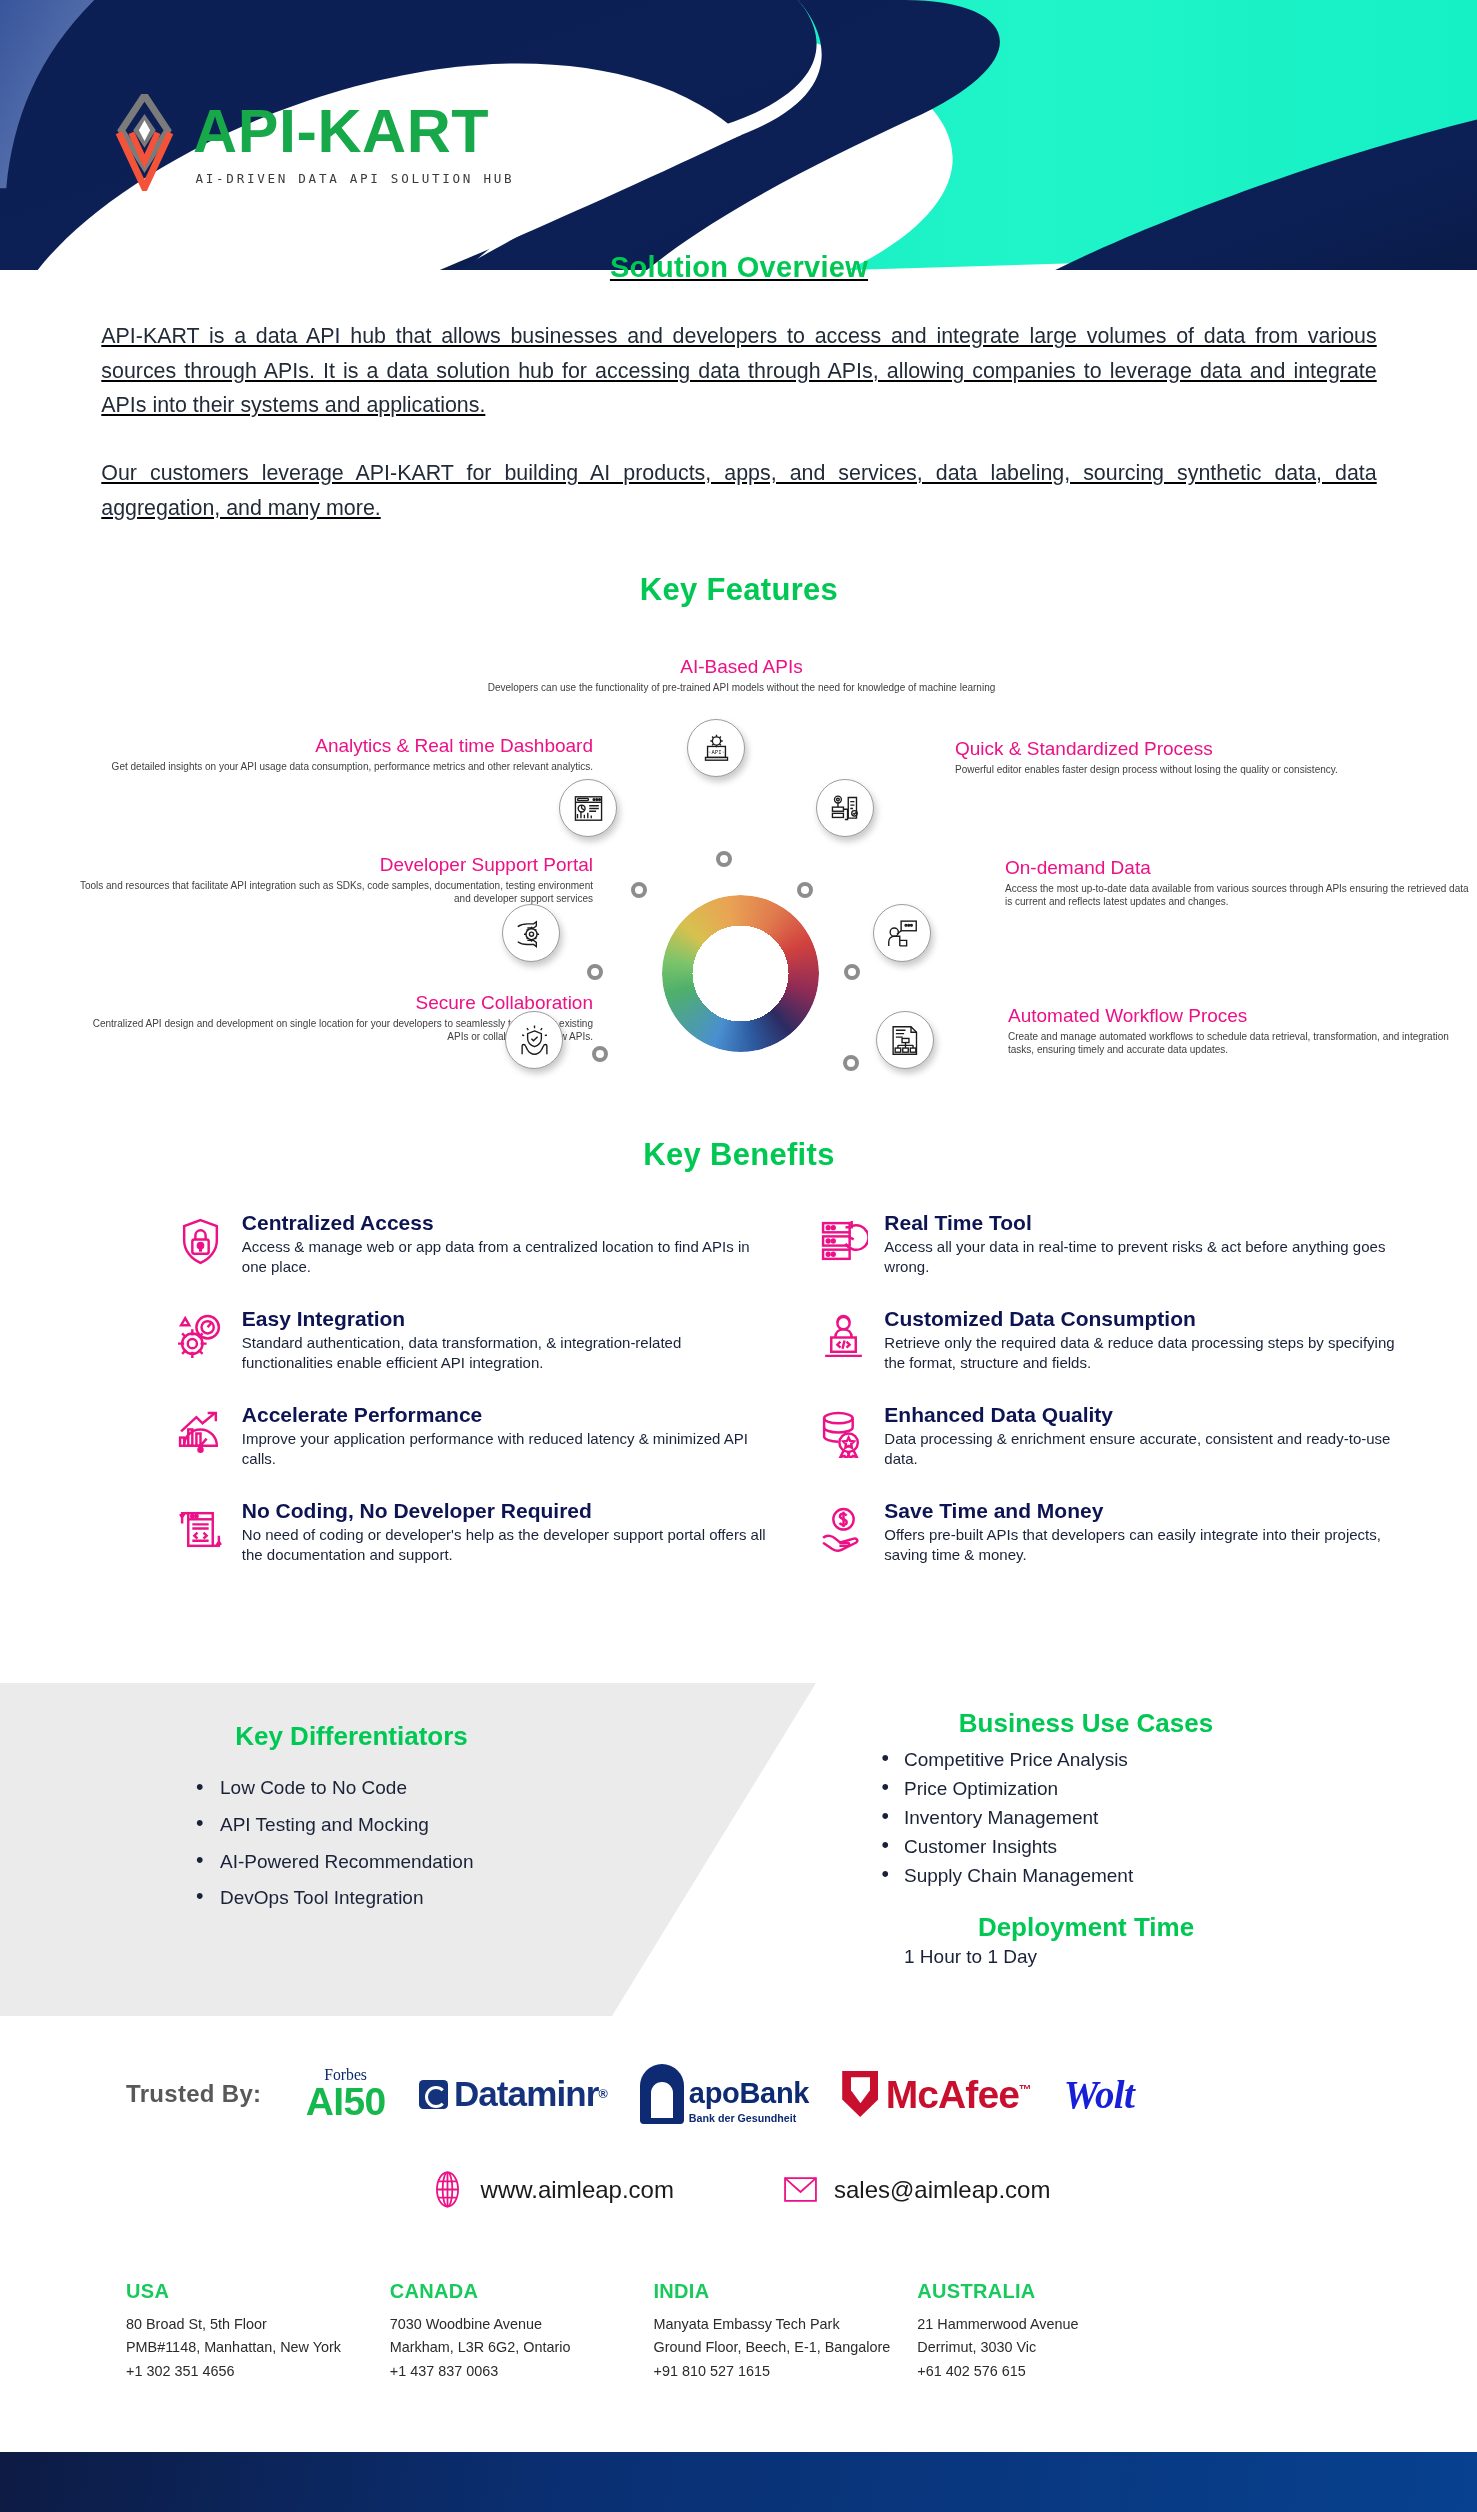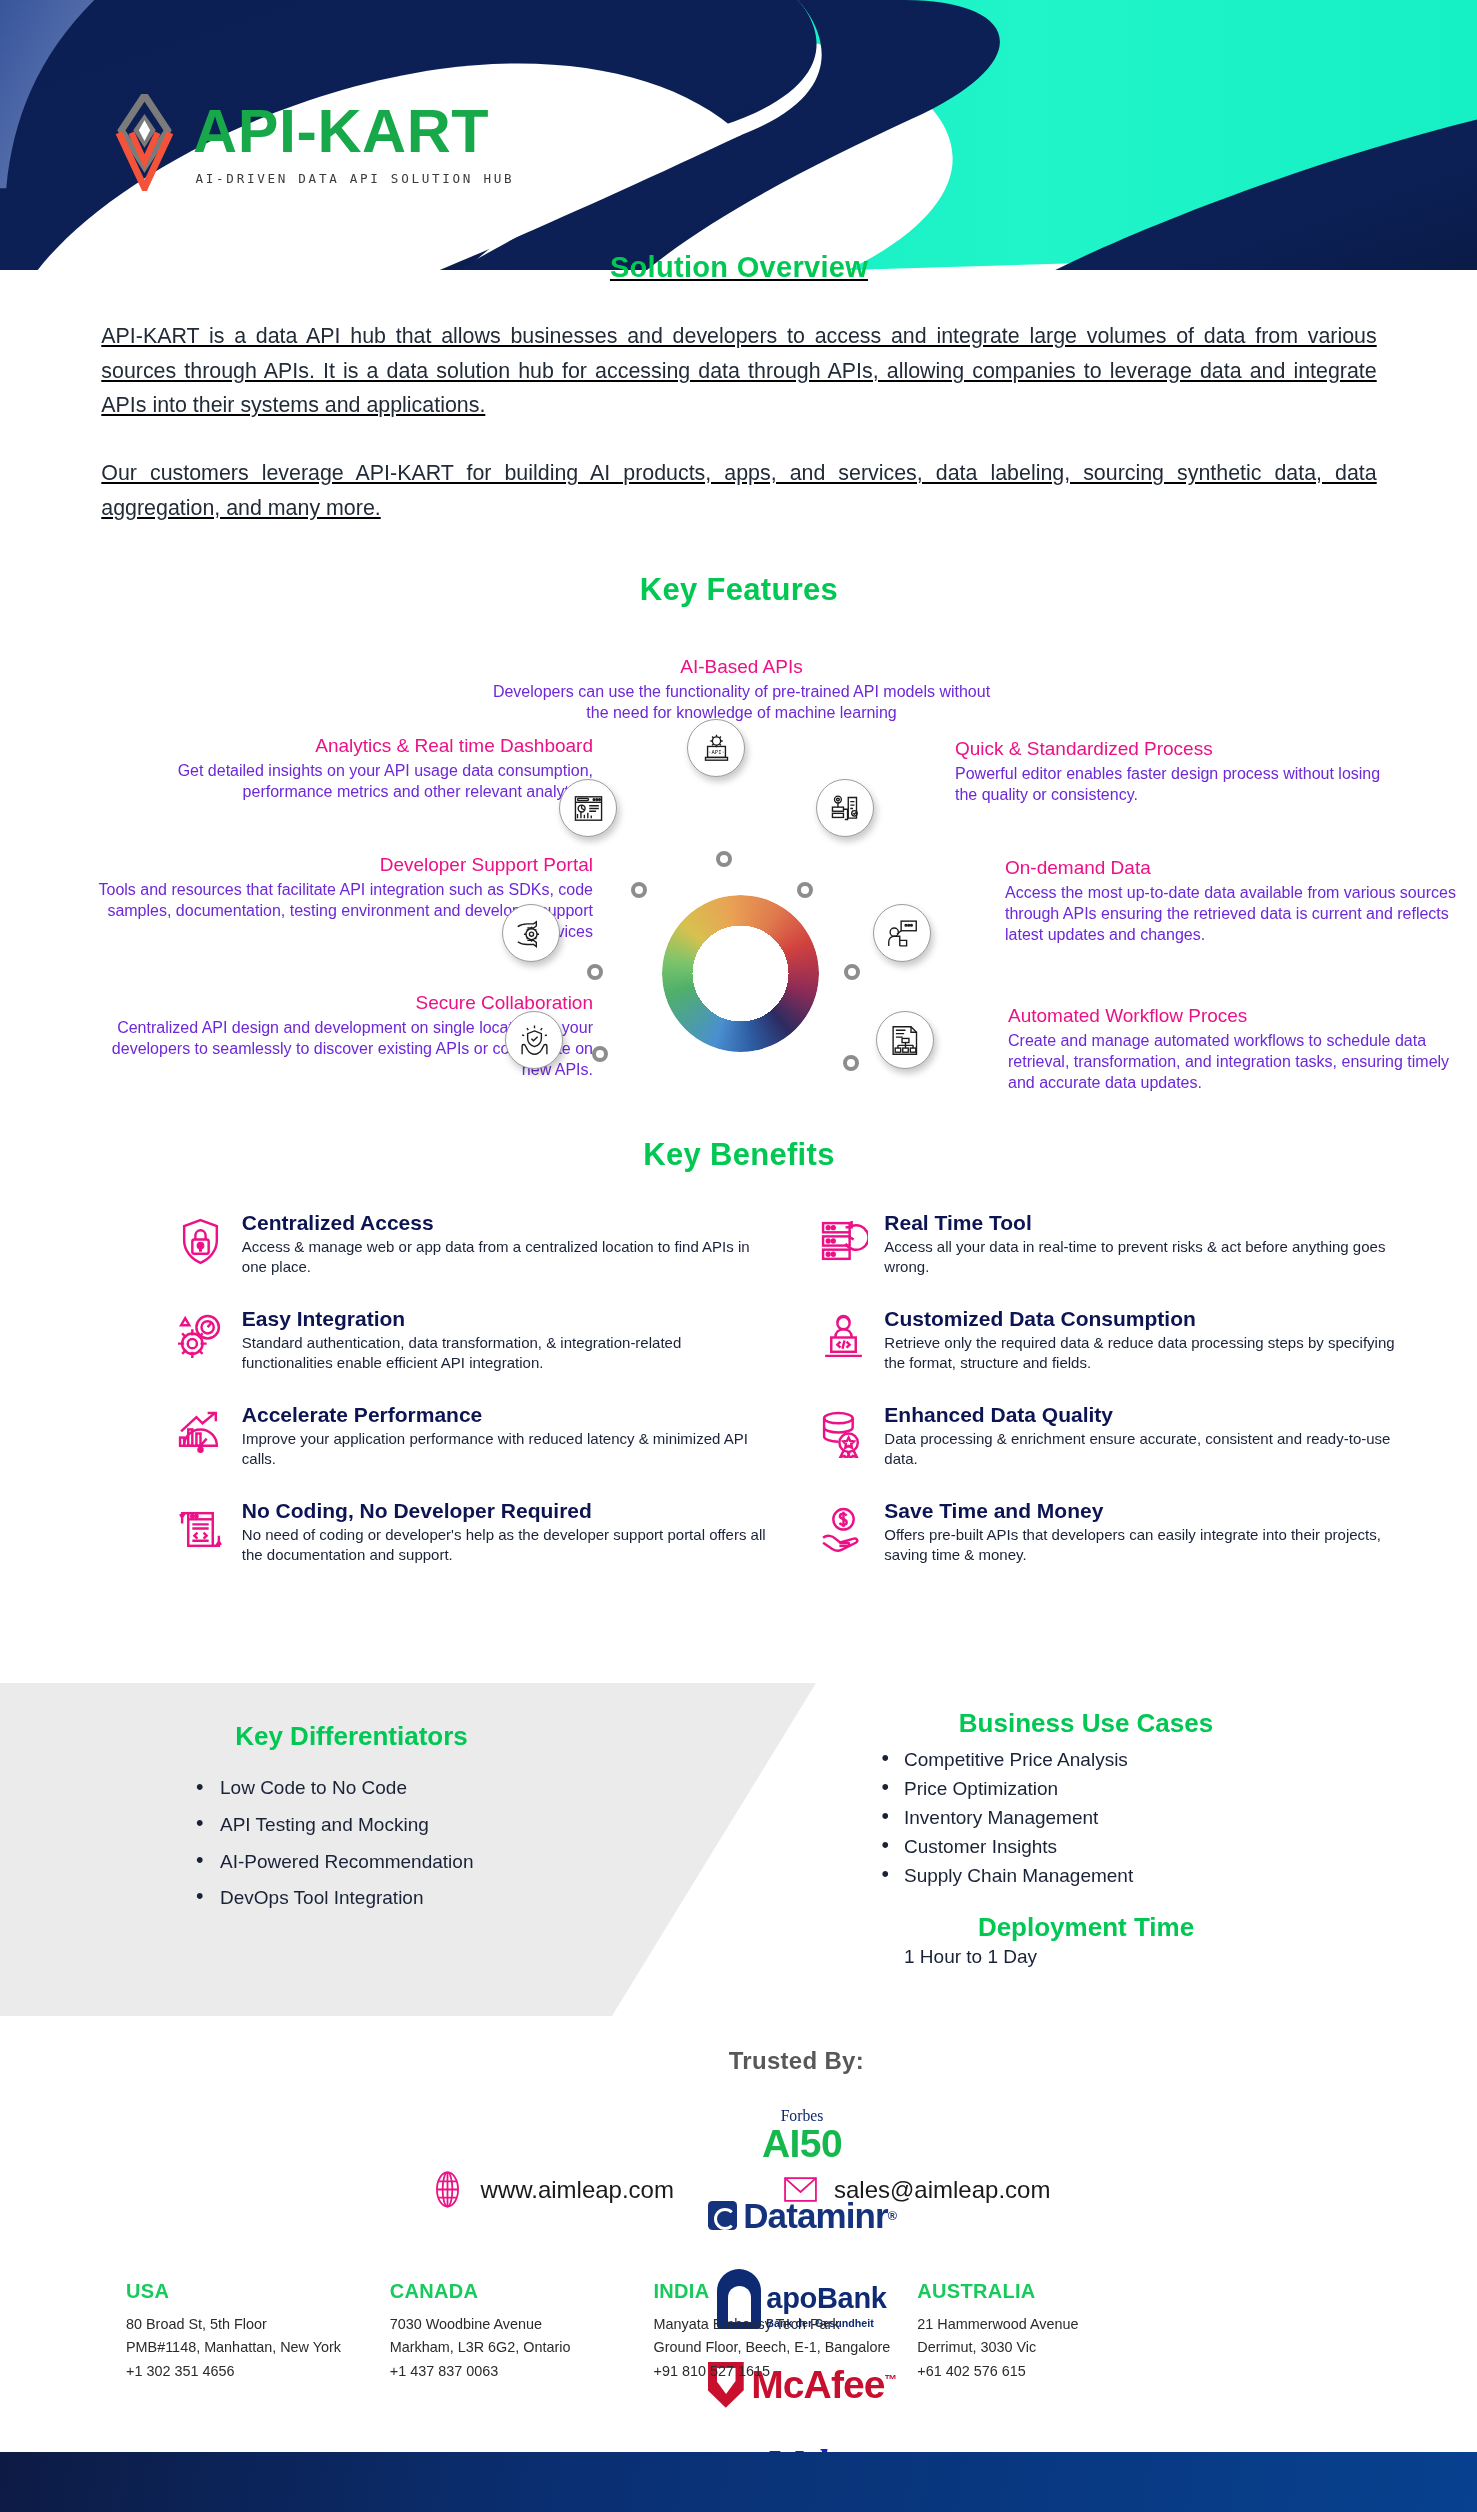--- a/index.html
+++ b/index.html
@@ -90,22 +90,22 @@
     position: absolute;
   }
   .feat h4 {
     color: #ec1186;
     font-weight: 400;
     font-size: 19px;
     line-height: 1.18;
     margin-bottom: 2.5px;
   }
   .feat p {
-    color: #6d28d9;
-    font-size: 16px;
+    color: #404040;
+    font-size: 10px;
     line-height: 1.33;
   }
   .feat.right { text-align: left; }
   .feat.left  { text-align: right; margin-left: 40px; }
   .feat.center { text-align: center; }
 
   .f-ai      { top: 656px; left: 484px; width: 515px; }
   .f-analytics { top: 735px; left: 60px;  width: 493px; }
   .f-devportal { top: 854px; left: 25px;  width: 528px; }
   .f-secure    { top: 992px; left: 47px;  width: 506px; }
@@ -270,21 +270,20 @@
   .trusted {
     position: absolute;
     top: 2047px; left: 0; width: 1478px;
     height: 94px;
     display: flex;
     align-items: center;
     justify-content: flex-start;
     padding-left: 126px;
     gap: 33px;
     z-index: 3;
-    flex-direction: column;
   }
   .trusted-label {
     font-size: 24px;
     font-weight: 700;
     color: #585858;
     letter-spacing: 0.3px;
     white-space: nowrap;
     margin-right: 11.3px;
   }
   .logo-chip { display: flex; flex-direction: column; align-items: center; justify-content: center; }

